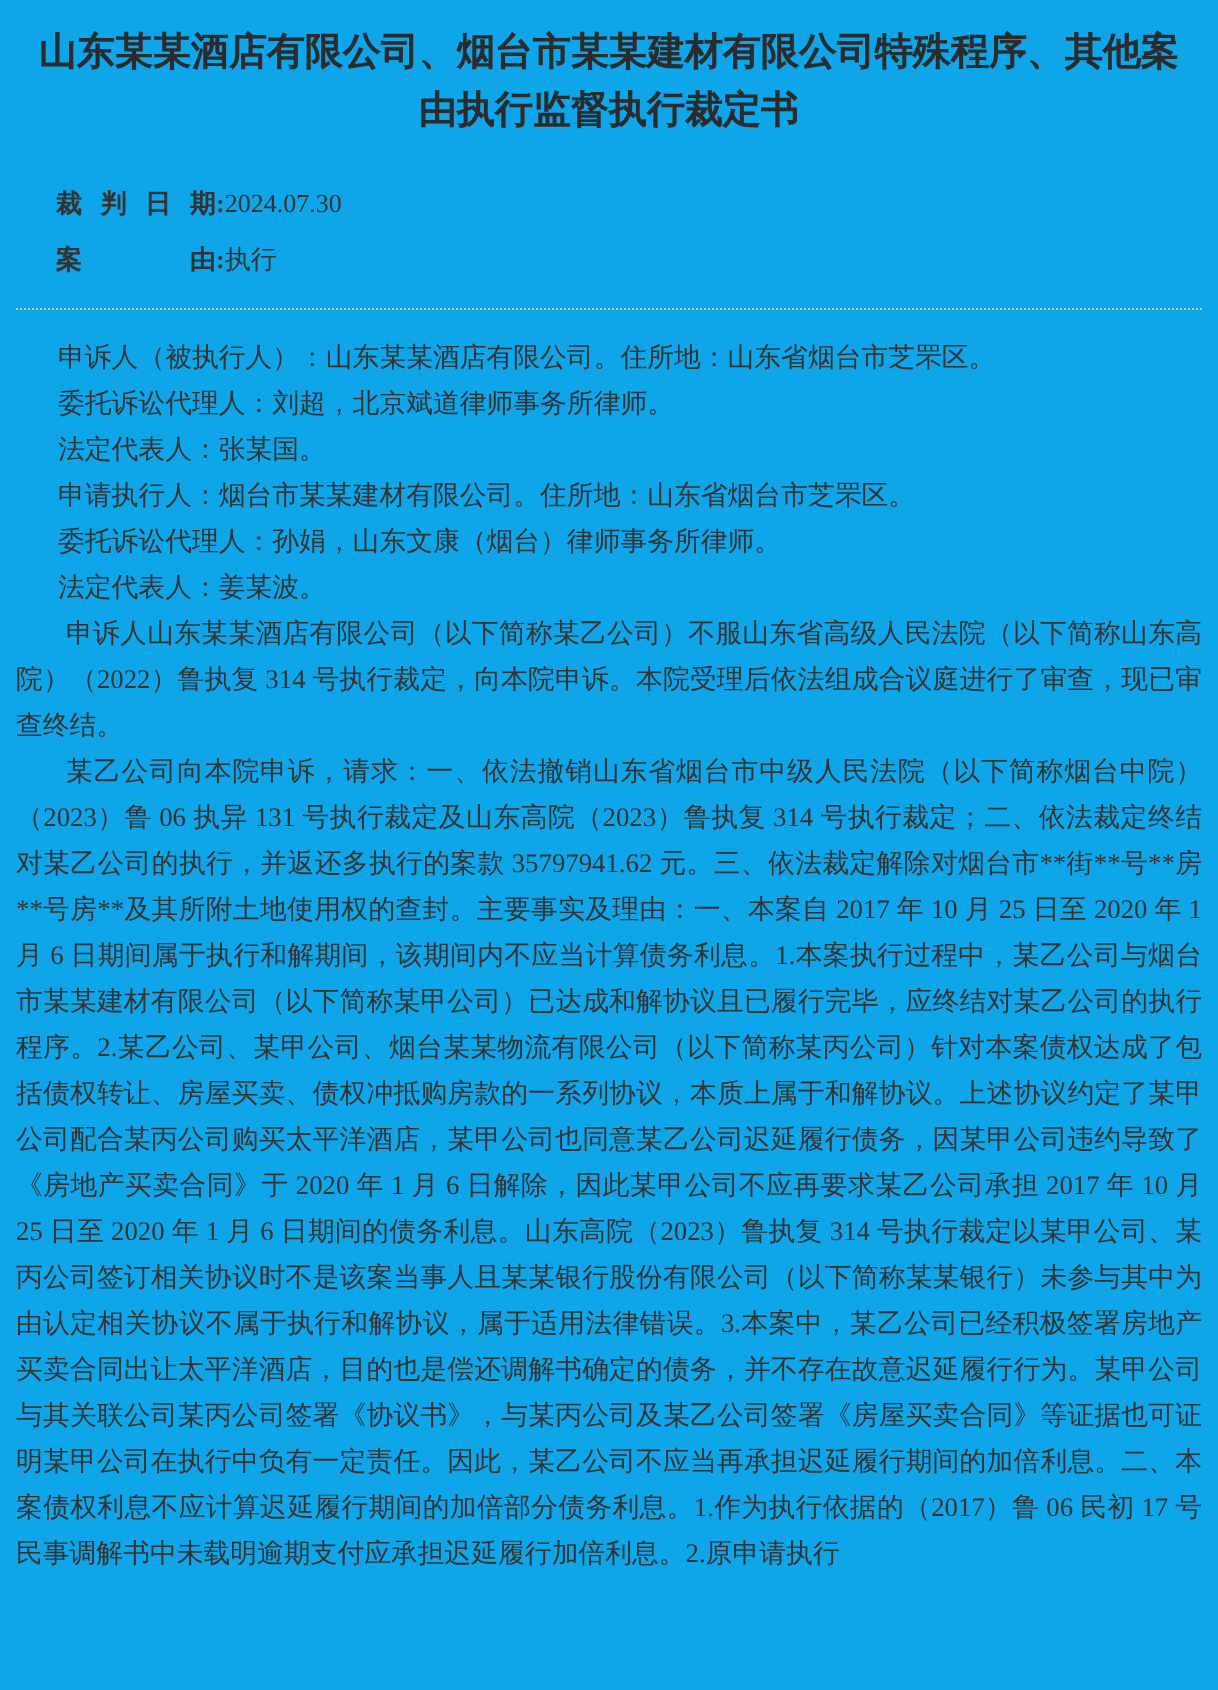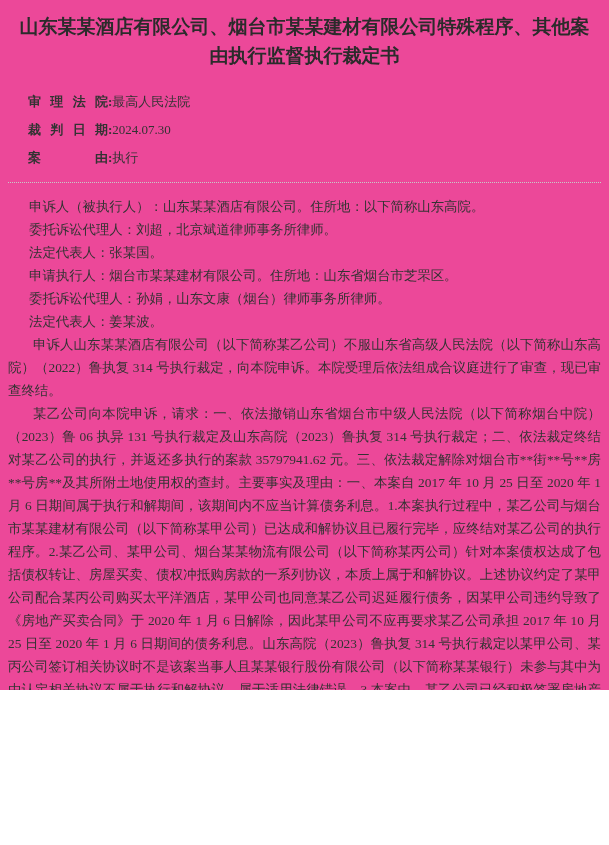--- a/index.html
+++ b/index.html
@@ -3,24 +3,24 @@
 <meta charset="utf-8">
 <style>
   html, body {
     margin: 0;
     padding: 0;
     background: #ffffff;
   }
   .page {
     position: relative;
     width: 609px;
-    height: 690px;
+    height: 845px;
     overflow: hidden;
     box-sizing: border-box;
-    background: #ec4899;
+    background: #0ea5e9;
     padding: 0 8px;
     color: #333333;
     font-family: "Liberation Serif", "DejaVu Serif", serif;
   }
   .doc-title {
     max-width: 576px;
     margin: 12px auto 0 auto;
     font-size: 19px;
     line-height: 29px;
     font-weight: bold;
@@ -70,29 +70,28 @@
   }
 </style>
 </head>
 <body>
 
 <div class="page">
 
   <h1 class="doc-title">山东某某酒店有限公司、烟台市某某建材有限公司特殊程序、其他案由执行监督执行裁定书</h1>
 
   <div class="meta">
-    <div class="meta-row"><span class="meta-label">审理法院</span><span class="meta-colon">:</span><span class="meta-value">最高人民法院</span></div>
     <div class="meta-row"><span class="meta-label">裁判日期</span><span class="meta-colon">:</span><span class="meta-value">2024.07.30</span></div>
     <div class="meta-row"><span class="meta-label">案由</span><span class="meta-colon">:</span><span class="meta-value">执行</span></div>
   </div>
 
   <hr class="separator">
 
   <div class="doc-body">
-    <p class="party-line">申诉人（被执行人）：山东某某酒店有限公司。住所地：以下简称山东高院。</p>
+    <p class="party-line">申诉人（被执行人）：山东某某酒店有限公司。住所地：山东省烟台市芝罘区。</p>
     <p class="party-line">委托诉讼代理人：刘超，北京斌道律师事务所律师。</p>
     <p class="party-line">法定代表人：张某国。</p>
     <p class="party-line">申请执行人：烟台市某某建材有限公司。住所地：山东省烟台市芝罘区。</p>
     <p class="party-line">委托诉讼代理人：孙娟，山东文康（烟台）律师事务所律师。</p>
     <p class="party-line">法定代表人：姜某波。</p>
     <p class="body-paragraph">申诉人山东某某酒店有限公司（以下简称某乙公司）不服山东省高级人民法院（以下简称山东高院）（2022）鲁执复 314 号执行裁定，向本院申诉。本院受理后依法组成合议庭进行了审查，现已审查终结。</p>
     <p class="body-paragraph">某乙公司向本院申诉，请求：一、依法撤销山东省烟台市中级人民法院（以下简称烟台中院）（2023）鲁 06 执异 131 号执行裁定及山东高院（2023）鲁执复 314 号执行裁定；二、依法裁定终结对某乙公司的执行，并返还多执行的案款 35797941.62 元。三、依法裁定解除对烟台市**街**号**房**号房**及其所附土地使用权的查封。主要事实及理由：一、本案自 2017 年 10 月 25 日至 2020 年 1 月 6 日期间属于执行和解期间，该期间内不应当计算债务利息。1.本案执行过程中，某乙公司与烟台市某某建材有限公司（以下简称某甲公司）已达成和解协议且已履行完毕，应终结对某乙公司的执行程序。2.某乙公司、某甲公司、烟台某某物流有限公司（以下简称某丙公司）针对本案债权达成了包括债权转让、房屋买卖、债权冲抵购房款的一系列协议，本质上属于和解协议。上述协议约定了某甲公司配合某丙公司购买太平洋酒店，某甲公司也同意某乙公司迟延履行债务，因某甲公司违约导致了《房地产买卖合同》于 2020 年 1 月 6 日解除，因此某甲公司不应再要求某乙公司承担 2017 年 10 月 25 日至 2020 年 1 月 6 日期间的债务利息。山东高院（2023）鲁执复 314 号执行裁定以某甲公司、某丙公司签订相关协议时不是该案当事人且某某银行股份有限公司（以下简称某某银行）未参与其中为由认定相关协议不属于执行和解协议，属于适用法律错误。3.本案中，某乙公司已经积极签署房地产买卖合同出让太平洋酒店，目的也是偿还调解书确定的债务，并不存在故意迟延履行行为。某甲公司与其关联公司某丙公司签署《协议书》，与某丙公司及某乙公司签署《房屋买卖合同》等证据也可证明某甲公司在执行中负有一定责任。因此，某乙公司不应当再承担迟延履行期间的加倍利息。二、本案债权利息不应计算迟延履行期间的加倍部分债务利息。1.作为执行依据的（2017）鲁 06 民初 17 号民事调解书中未载明逾期支付应承担迟延履行加倍利息。2.原申请执行</p>
   </div>
 
 </div>

